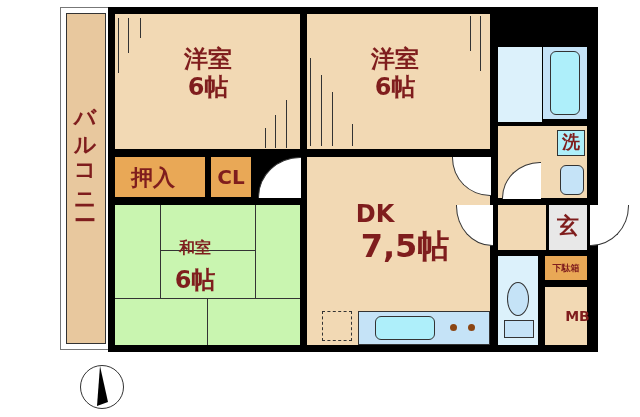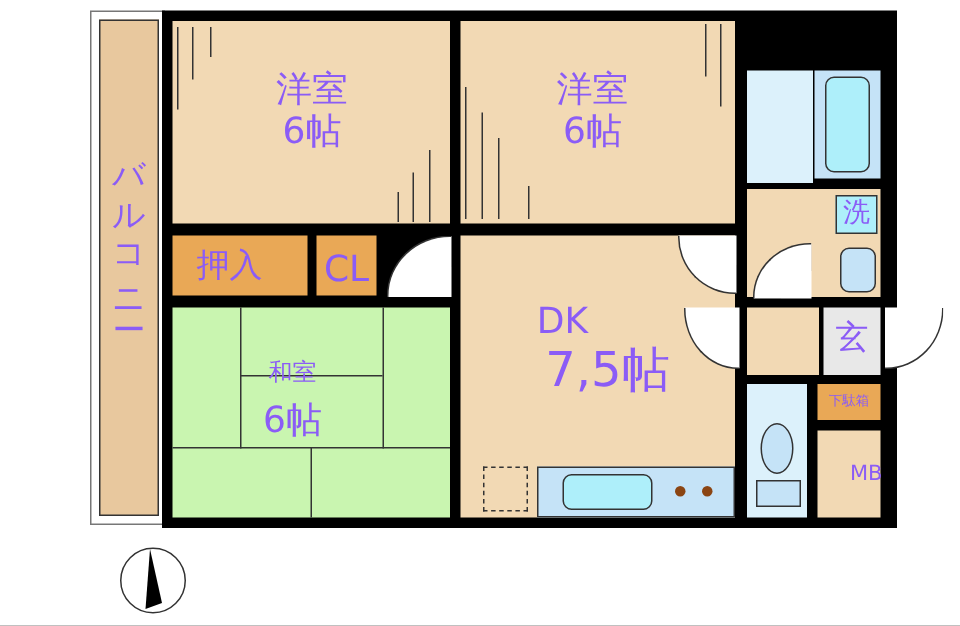--- a/index.html
+++ b/index.html
@@ -1,20 +1,20 @@
 <!DOCTYPE html>
 <html><head>
 <meta charset="utf-8">
 <style>
   html,body{margin:0;padding:0;background:#fff;}
   body{width:640px;height:417px;position:relative;overflow:hidden;font-family:"DejaVu Sans",sans-serif;}
   .abs{position:absolute;box-sizing:border-box;}
   .wall{background:#000;}
   .floor{background:#f2d9b4;}
-  .lbl{position:absolute;font-weight:normal;color:#8b5cf6;text-align:center;line-height:1;}
+  .lbl{position:absolute;font-weight:bold;color:#7f1d1d;text-align:center;line-height:1;}
   .tatami{background:#c9f5b0;}
   .storage{background:#e9a856;}
   .light{background:#dcf1fb;}
   .blue{background:#c5e3f7;}
   .cyan{background:#aeeffa;}
   .line{position:absolute;background:#333;}
   .door{position:absolute;background:#fff;}
 </style>
 </head>
 <body>
@@ -43,21 +43,21 @@
 <div class="line" style="left:310px;top:58px;width:1px;height:88px;"></div>
 <div class="line" style="left:321px;top:75px;width:1px;height:71px;"></div>
 <div class="line" style="left:332px;top:92px;width:1px;height:54px;"></div>
 <div class="line" style="left:352px;top:124px;width:1px;height:22px;"></div>
 <div class="line" style="left:480px;top:16px;width:1px;height:55px;"></div>
 <div class="line" style="left:470px;top:16px;width:1px;height:35px;"></div>
 
 <div class="abs storage" style="left:115px;top:157px;width:90px;height:40px;"></div>
 <div class="lbl" style="left:115px;top:167px;width:76px;font-size:22px;">押入</div>
 <div class="abs storage" style="left:211px;top:157px;width:40px;height:40px;"></div>
-<div class="lbl" style="left:211px;top:167px;width:40px;font-size:24px;">CL</div>
+<div class="lbl" style="left:211px;top:167px;width:40px;font-size:20px;">CL</div>
 <div class="door" style="left:258px;top:157px;width:42px;height:40px;border-top-left-radius:42px 40px;border-left:1px solid #333;border-top:1px solid #333;"></div>
 
 <div class="abs tatami" style="left:115px;top:205px;width:185px;height:140px;"></div>
 <div class="line" style="left:160px;top:205px;width:1px;height:94px;"></div>
 <div class="line" style="left:255px;top:205px;width:1px;height:94px;"></div>
 <div class="line" style="left:160px;top:250px;width:95px;height:1px;"></div>
 <div class="line" style="left:115px;top:298px;width:185px;height:1px;"></div>
 <div class="line" style="left:207px;top:298px;width:1px;height:47px;"></div>
 <div class="lbl" style="left:145px;top:240px;width:100px;font-size:16px;">和室</div>
 <div class="lbl" style="left:145px;top:268px;width:100px;font-size:24px;">6帖</div>

